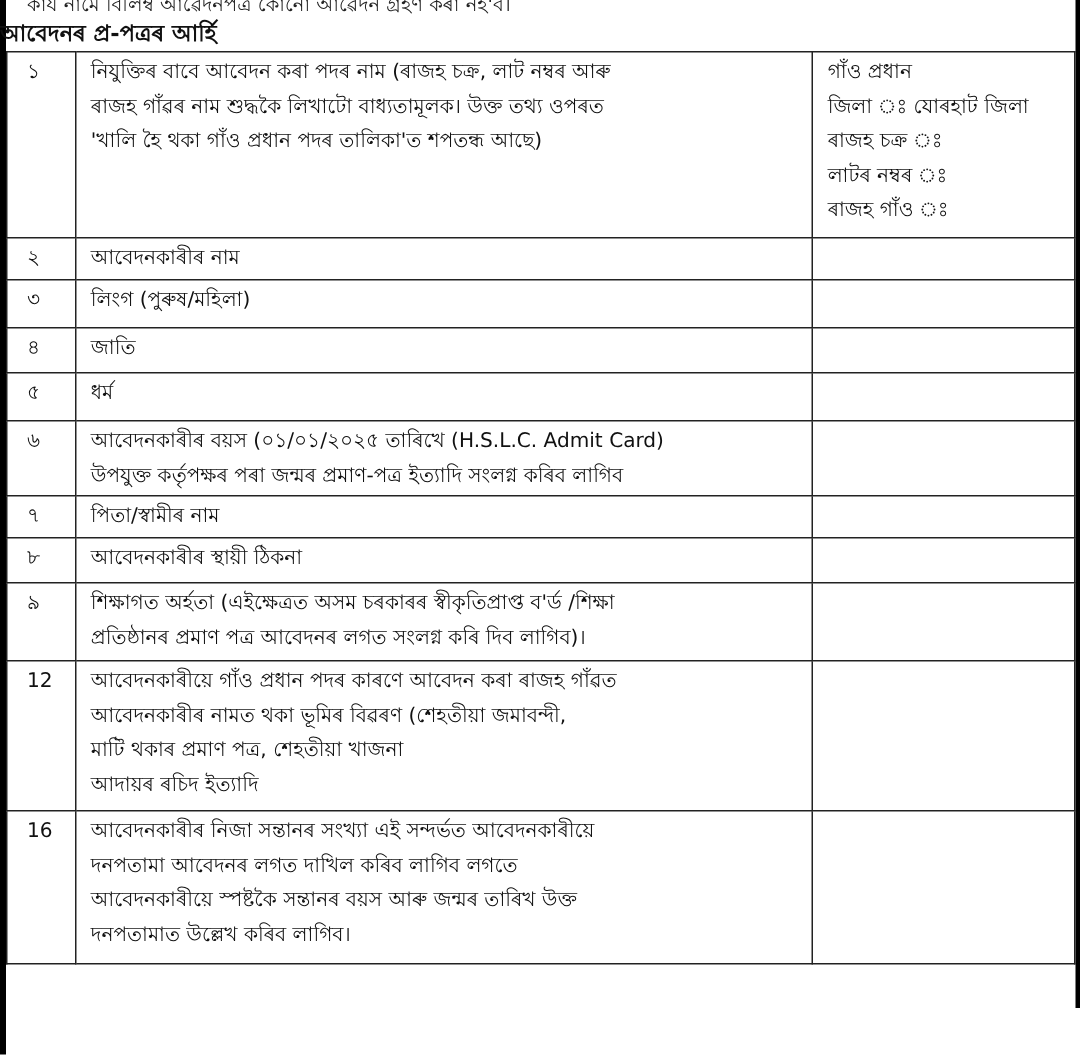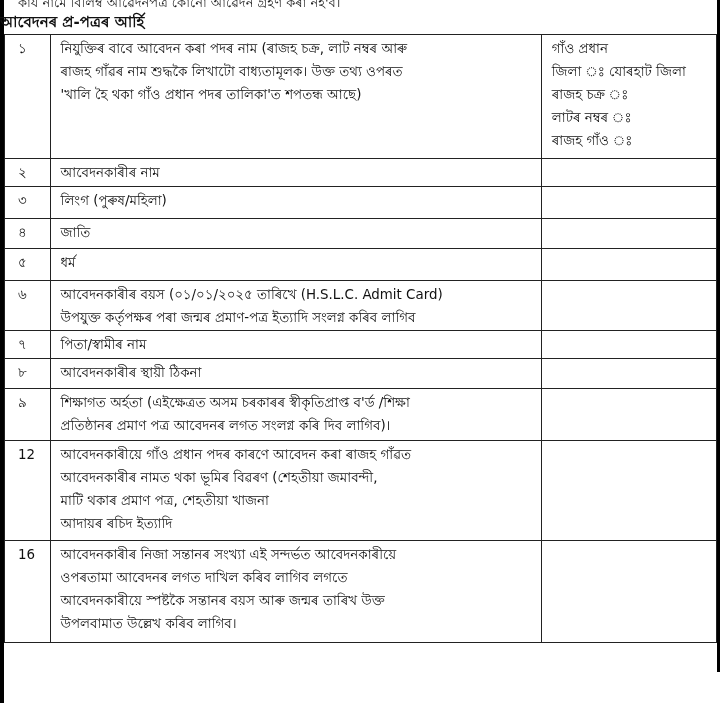--- a/index.html
+++ b/index.html
@@ -125,23 +125,23 @@
         <span class="line bold">মাটি থকাৰ প্ৰমাণ পত্ৰ, শেহতীয়া খাজনা</span>
         <span class="line bold">আদায়ৰ ৰচিদ ইত্যাদি</span>
       </td>
       <td class="val"></td>
     </tr>
 
     <tr style="height:102px">
       <td class="num">16</td>
       <td class="desc">
         <span class="line"><span>আবেদনকাৰীৰ নিজা সন্তানৰ সংখ্যা</span> <span class="bold">এই সন্দৰ্ভত আবেদনকাৰীয়ে</span></span>
-        <span class="line bold">ওপৰতামা আবেদনৰ লগত দাখিল কৰিব লাগিব লগতে</span>
+        <span class="line bold">দনপতামা আবেদনৰ লগত দাখিল কৰিব লাগিব লগতে</span>
         <span class="line bold">আবেদনকাৰীয়ে স্পষ্টকৈ সন্তানৰ বয়স আৰু জন্মৰ তাৰিখ উক্ত</span>
-        <span class="line bold">উপলবামাত উল্লেখ কৰিব লাগিব।</span>
+        <span class="line bold">দনপতামাত উল্লেখ কৰিব লাগিব।</span>
       </td>
       <td class="val"></td>
     </tr>
 
   </tbody>
     </table>
 
 </div>
 
 </body></html>

